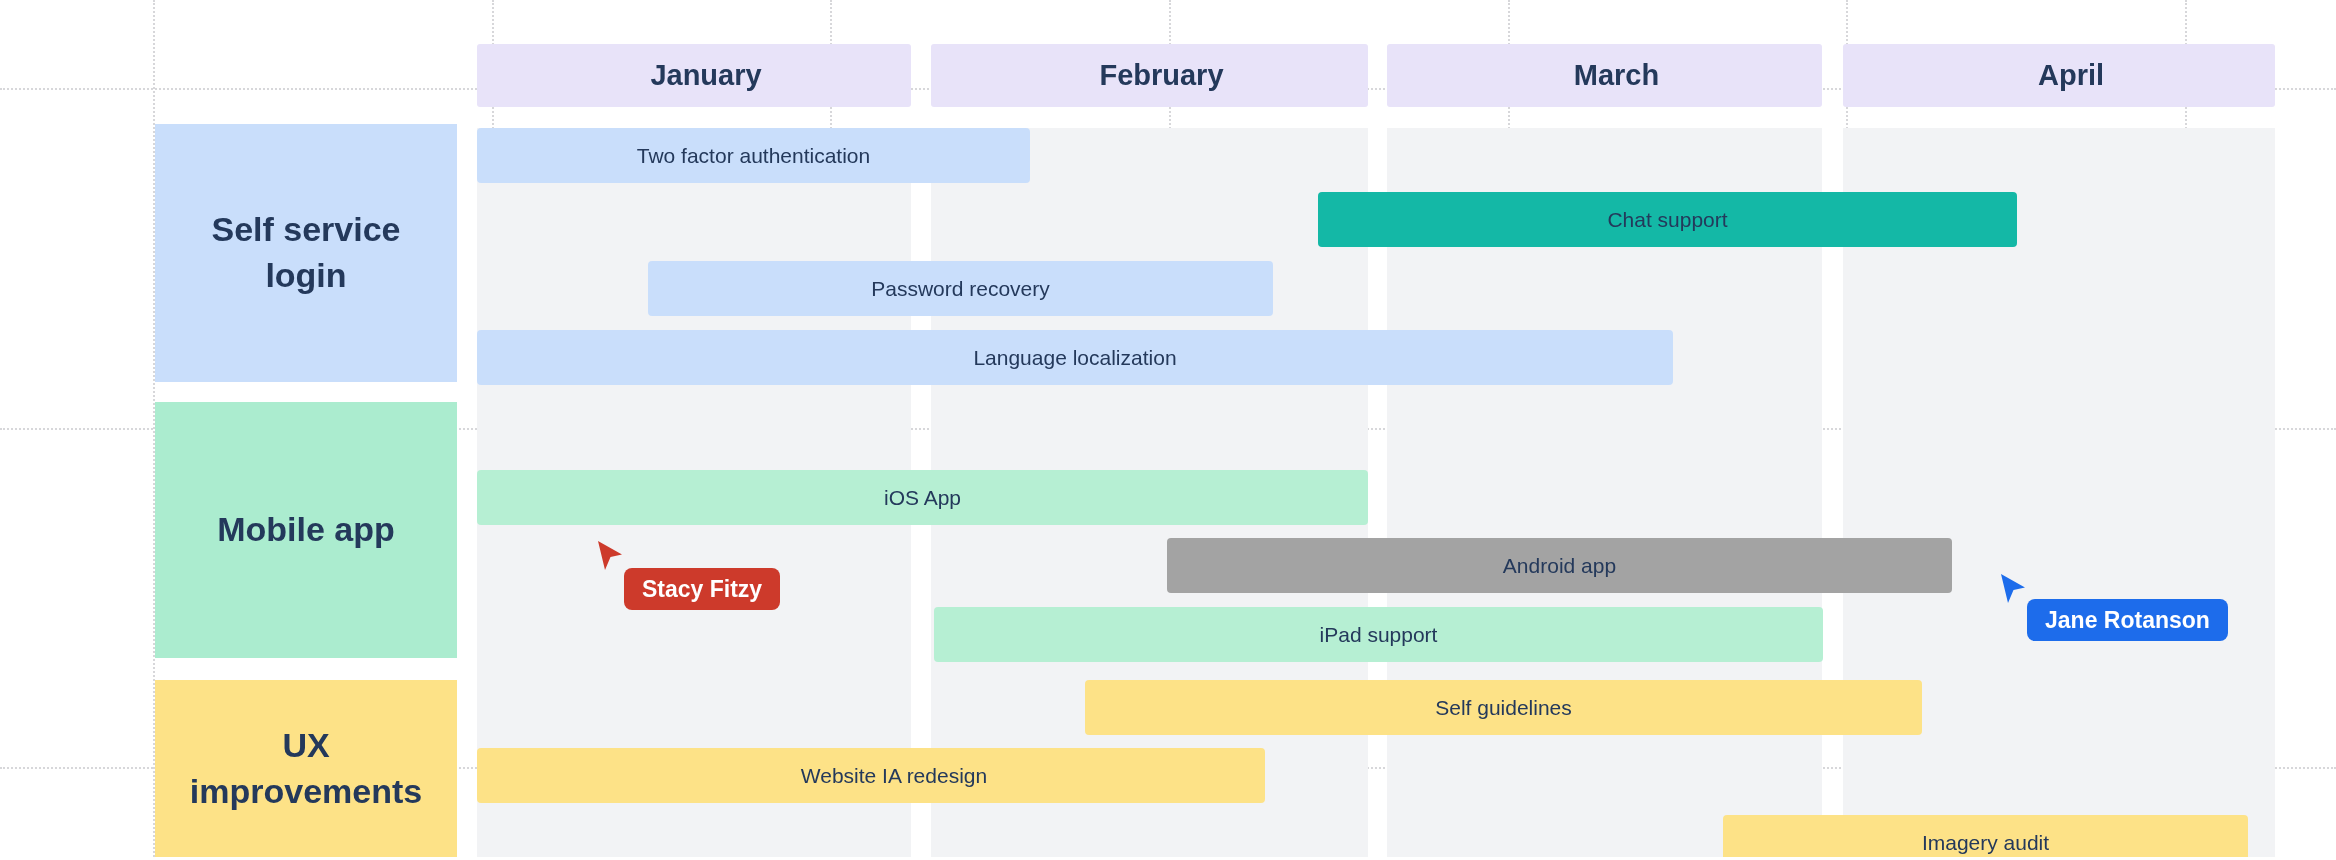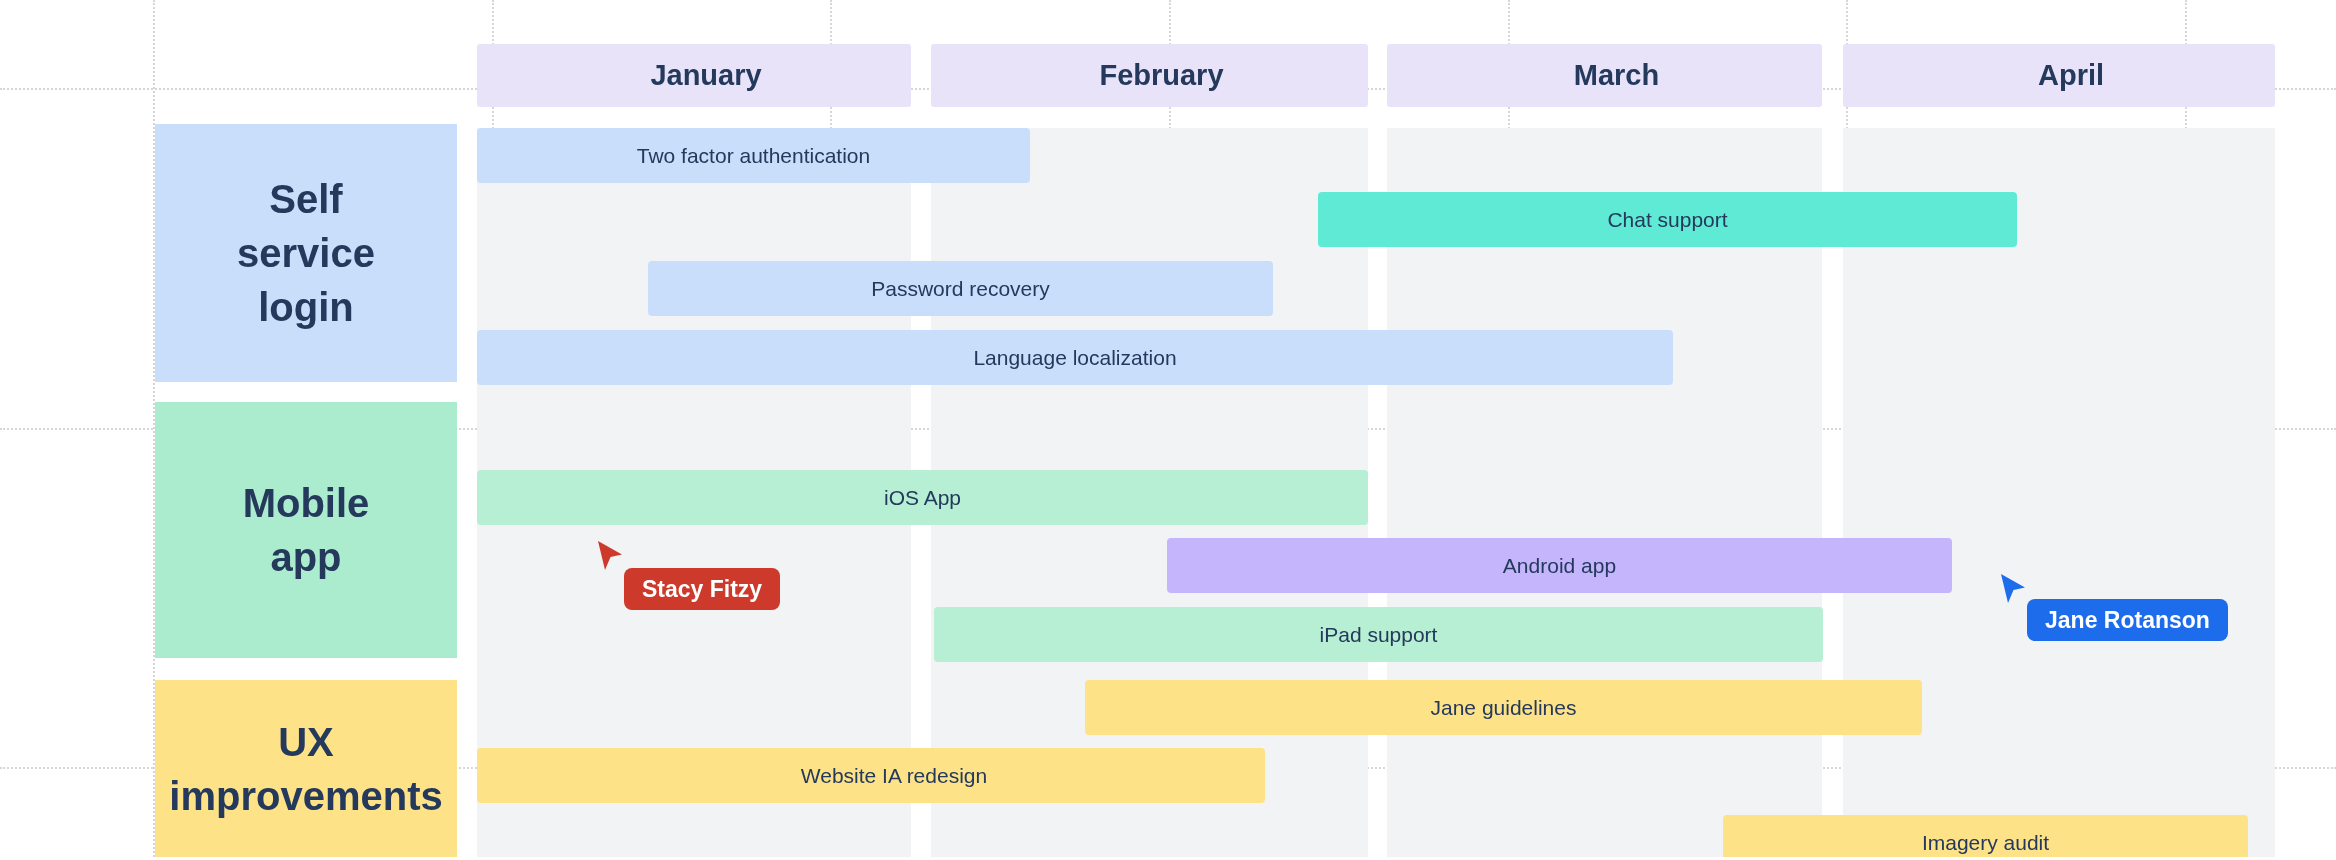--- a/index.html
+++ b/index.html
@@ -29,21 +29,21 @@
     font-size:29px; font-weight:700; color:#24395b;padding-left:24px;
   }
   .month-col {
     position:absolute; top:128px; height:729px;
     background:#f2f3f5;
   }
   .cat-block {
     position:absolute; left:155px; width:302px;
     display:flex; align-items:center; justify-content:center;
     text-align:center; padding:0 55px;
-    font-size:40px; font-weight:700; color:#24395b; line-height:1.35;
+    font-size:34px; font-weight:700; color:#24395b; line-height:1.35;
   }
   .bar {
     position:absolute; height:55px; border-radius:4px;
     display:flex; align-items:center; justify-content:center;
     font-size:21px; font-weight:400; color:#24395b;
     white-space:nowrap;
   }
   .cursor { position:absolute; }
   .cursor-arrow { position:absolute; left:0; top:0; display:block; }
   .cursor-label {
@@ -96,40 +96,40 @@
   </div>
     <div class="cat-block" style="top: 402px; height: 256px; background: rgb(171, 236, 207);">
     <span>Mobile app</span>
   </div>
     <div class="cat-block" style="top: 680px; height: 177px; background: rgb(253, 226, 135);">
     <span>UX improvements</span>
   </div>
     <div class="bar" style="left: 477px; top: 128px; width: 553px; background: rgb(201, 222, 251);">
     <span>Two factor authentication</span>
   </div>
-    <div class="bar" style="left: 1318px; top: 192px; width: 699px; background: #5eead4;">
+    <div class="bar" style="left: 1318px; top: 192px; width: 699px; background: #14b8a6;">
     <span>Chat support</span>
   </div>
     <div class="bar" style="left: 648px; top: 261px; width: 625px; background: rgb(201, 222, 251);">
     <span>Password recovery</span>
   </div>
     <div class="bar" style="left: 477px; top: 330px; width: 1196px; background: rgb(201, 222, 251);">
     <span>Language localization</span>
   </div>
     <div class="bar" style="left: 477px; top: 470px; width: 891px; background: rgb(182, 239, 211);">
     <span>iOS App</span>
   </div>
-    <div class="bar" style="left: 1167px; top: 538px; width: 785px; background: #c4b5fd;">
+    <div class="bar" style="left: 1167px; top: 538px; width: 785px; background: #a3a3a3;">
     <span>Android app</span>
   </div>
     <div class="bar" style="left: 934px; top: 607px; width: 889px; background: rgb(182, 239, 211);">
     <span>iPad support</span>
   </div>
     <div class="bar" style="left: 1085px; top: 680px; width: 837px; background: rgb(253, 226, 135);">
-    <span>Jane guidelines</span>
+    <span>Self guidelines</span>
   </div>
     <div class="bar" style="left: 477px; top: 748px; width: 788px; background: rgb(253, 226, 135); padding-left: 46px;">
     <span>Website IA redesign</span>
   </div>
     <div class="bar" style="left: 1723px; top: 815px; width: 525px; background: rgb(253, 226, 135);">
     <span>Imagery audit</span>
   </div>
     <div class="cursor" style="left: 597px; top: 541px;">
     <svg class="cursor-arrow" width="27" height="30" viewBox="0 0 27 30">
       <path d="M1 0 L25 13.5 L13.5 16 L8 29 Z" fill="#cd3a2b"></path>

